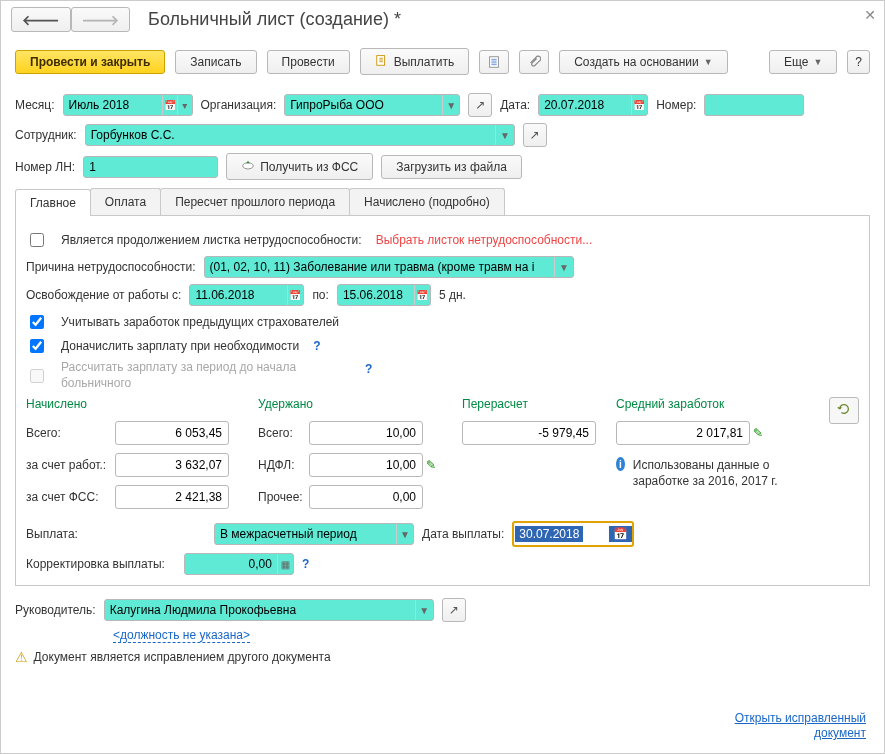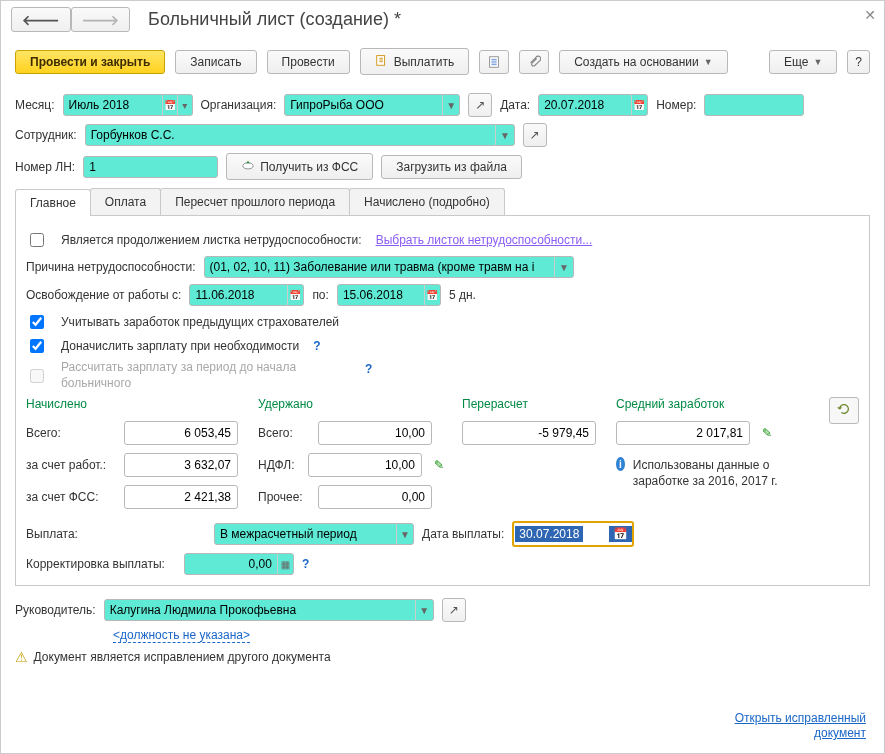--- a/index.html
+++ b/index.html
@@ -21,40 +21,40 @@
   .field{display:inline-flex;align-items:center;border:1px solid #b8b8b8;border-radius:3px;height:22px;background:#5eead4;box-sizing:border-box}
   .field input{border:none;outline:none;font-size:12px;padding:0 5px;background:transparent;width:100%;box-sizing:border-box}
   .field .fbtn{width:18px;height:20px;display:flex;align-items:center;justify-content:center;border-left:1px solid #ccc;cursor:pointer;color:#666;font-size:10px}
   .ext-btn{width:22px;height:22px;border:1px solid #b8b8b8;border-radius:3px;display:flex;align-items:center;justify-content:center;background:linear-gradient(#fafafa,#efefef);cursor:pointer;color:#555}
   .tabs{display:flex;border-bottom:1px solid #c9c9c9;margin-top:8px}
   .tab{padding:6px 14px;border:1px solid #c9c9c9;border-bottom:none;background:#f3f3f3;margin-right:-1px;cursor:pointer;border-radius:3px 3px 0 0}
   .tab.active{background:#fff;position:relative;top:1px}
   .pane{border:1px solid #c9c9c9;border-top:none;padding:10px 10px 4px 10px}
   .chk{display:flex;align-items:center;gap:14px;margin:4px 0}
   .chk input{width:14px;height:14px}
-  .link{color:#8b5cf6;text-decoration:underline;cursor:pointer}
+  .link{color:#ef4444;cursor:pointer}
   .dashed{color:#1a67c7;border-bottom:1px dashed #1a67c7;cursor:pointer}
   .hint{color:#1a67c7;font-weight:bold;cursor:pointer}
   .totals{display:flex;gap:18px;align-items:flex-start;margin-top:6px}
   .tot-col{display:flex;flex-direction:column;gap:8px}
   .tot-h{color:#008a44;margin-bottom:2px}
   .num-field{border:1px solid #b8b8b8;border-radius:3px;height:22px;text-align:right;padding:0 6px;font-size:12px;background:#fff}
   .pencil{color:#0a8a00;cursor:pointer}
   .refresh-box{border:1px solid #bbb;border-radius:3px;padding:4px 7px;background:#f7f7f7;cursor:pointer;color:#6d8a2f}
   .hl-date{border:2px solid #e0a300;border-radius:3px;height:22px;display:inline-flex;align-items:center;background:#fff}
   .hl-date span{background:#2f66b3;color:#fff;padding:1px 4px;margin:0 0 0 1px}
   .footer{padding:6px 14px 0 14px}
   .warn{display:flex;align-items:center;gap:6px;margin-top:6px}
   .warn-icon{color:#c79a00;font-size:14px}
   .bottom-link{position:absolute;right:18px;bottom:12px;text-align:right;color:#1a67c7;text-decoration:underline;cursor:pointer;line-height:1.25}
   .muted{color:#a8a8a8}
   .info-icon{background:#2f83d6;color:#fff;border-radius:50%;width:14px;height:14px;display:inline-flex;align-items:center;justify-content:center;font-size:10px;font-weight:bold}
   svg.ic{width:14px;height:14px}
   .combo-arrow{font-size:9px;color:#666}
-  .tot-row{display:flex;align-items:center;gap:12px;height:24px}
+  .tot-row{display:flex;align-items:center;gap:3px;height:24px}
   .tot-lbl{width:86px;white-space:nowrap;overflow:hidden;text-overflow:ellipsis}
 </style>
 </head>
 <body>
 <div class="window">
 
   <div class="close-x">✕</div>
 
   <div class="titlebar">
     <div class="nav-btns">
@@ -174,21 +174,21 @@
         </div>
       </div>
 
       <div class="row">
         <span class="lbl">Освобождение от работы с:</span>
         <div class="field" style="width:115px">
           <input value="11.06.2018" style="">
           <span class="fbtn">📅</span>
         </div>
         <span class="lbl">по:</span>
-        <div class="field" style="width:104px">
+        <div class="field" style="width:94px">
           <input value="15.06.2018" style="">
           <span class="fbtn">📅</span>
         </div>
         <span class="lbl">5 дн.</span>
       </div>
 
       <div class="chk">
         <input type="checkbox" checked="" style="">
         <span>Учитывать заработок предыдущих страхователей</span>
       </div>

